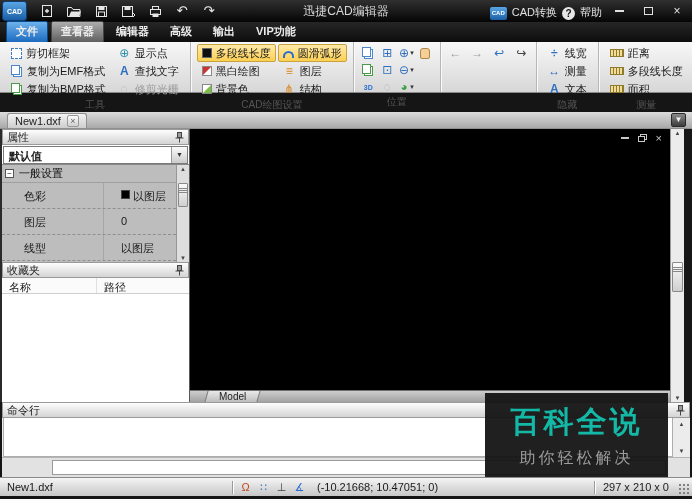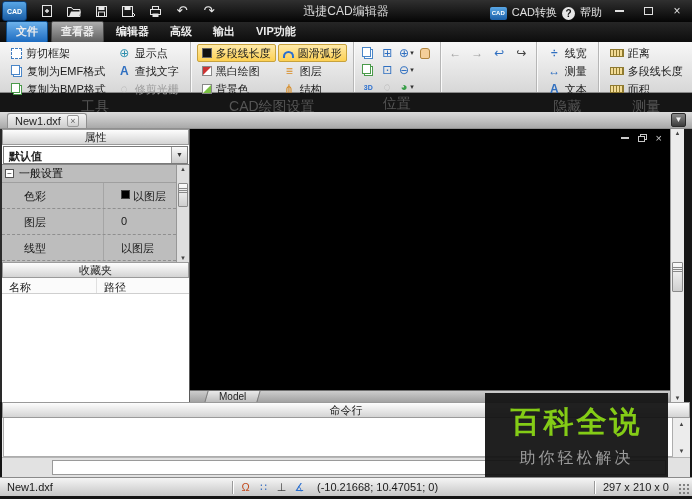--- a/index.html
+++ b/index.html
@@ -24,21 +24,21 @@
   
   .menubar { position:absolute; top:22px; left:0; right:0; height:20px; background:linear-gradient(#262626,#0d0d0d); display:flex; align-items:center; padding-left:6px; gap:3px; }
   .mtab { color:#ececec; font-weight:bold; font-size:11px; padding:2px 9px 3px; border-radius:2px; }
   .mtab.file { background:linear-gradient(#6db2ec,#1d6bc0); border:1px solid #0b4a88; }
   .mtab.active { background:linear-gradient(#adadad,#5f5f5f); border:1px solid #454545; }
 
   
   .ribbon { position:absolute; top:42px; left:0; right:0; height:51px; background:linear-gradient(#f7f7f7,#d7d7d7); border-bottom:1px solid #8a8a8a; display:flex; }
   .rgroup { display:flex; flex-direction:column; border-right:1px solid #b6b6b6; box-shadow:1px 0 0 #fafafa; padding:0 2px; }
   .rg-body { flex:1; display:flex; gap:2px; padding:2px 4px 0; }
-  .rg-label { text-align:center; font-size:14px; color:#555; padding:0 6px 2px; }
+  .rg-label { text-align:center; font-size:10px; color:#555; padding:0 6px 2px; }
   .rcol { display:flex; flex-direction:column; }
   .rbtn { display:flex; align-items:center; gap:4px; height:18px; padding:0 4px; white-space:nowrap; color:#1a1a1a; border:1px solid transparent; }
   .rbtn.hl { background:linear-gradient(#ffeaa9,#fdd052); border:1px solid #c7a23d; border-radius:2px; }
   .rbtn.disabled { color:#9d9d9d; }
   .ig { display:inline-flex; align-items:center; justify-content:center; width:13px; height:13px; font-size:12px; line-height:13px; }
   .g-blue{color:#2f6fc0} .g-teal{color:#2e8fae} .g-gray{color:#a0a0a0} .g-orange{color:#d7891f} .g-green{color:#3aa04a} .g-dark{color:#444} .fw{font-weight:bold}
   .i-cutframe { width:11px; height:11px; border:1px dashed #3f7cc0; background:#fff; }
   .i-copy { width:9px; height:10px; background:#fff; border:1px solid #4a86c8; box-shadow:2px 2px 0 -1px #fff,2px 2px 0 0 #4a86c8; margin:0 3px 2px 0; }
   .i-copy.green { border-color:#4a9a4a; box-shadow:2px 2px 0 -1px #fff,2px 2px 0 0 #4a9a4a; }
   .i-blackbg { width:10px; height:10px; background:#101010; border:1px solid #666; }
@@ -55,21 +55,21 @@
 
   
   .docbar { position:absolute; top:112px; left:0; right:0; height:17px; background:linear-gradient(#dcdcdc,#a9a9a9); border-bottom:1px solid #8f8f8f; display:flex; align-items:flex-end; padding-left:7px; }
   .doctab { display:flex; align-items:center; gap:6px; background:linear-gradient(#f4f4f4,#cdcdcd); border:1px solid #8f8f8f; border-bottom:none; border-radius:3px 3px 0 0; padding:1px 7px; font-size:11px; color:#222; }
   .doctab-close { width:12px; height:12px; background:linear-gradient(#fdfdfd,#cfcfcf); border:1px solid #999; border-radius:2px; font-size:9px; line-height:10px; text-align:center; color:#666; }
   .collapse-btn { position:absolute; right:6px; top:1px; width:15px; height:14px; background:linear-gradient(#8a8a8a,#3c3c3c); border:1px solid #2a2a2a; border-radius:2px; color:#f0f0f0; font-size:8px; text-align:center; line-height:12px; }
 
   
   .main { position:absolute; top:129px; left:0; right:0; height:273px; background:#2a2a2a; }
   .left-panel { position:absolute; left:2px; top:0; width:188px; height:273px; background:#fff; border-right:1px solid #5a5a5a; display:flex; flex-direction:column; }
-  .panel-header { height:16px; background:linear-gradient(#fdfdfd,#d4d4d4); border:1px solid #9a9a9a; display:flex; align-items:center; justify-content:space-between; padding:0 4px; color:#222;flex-direction:column; }
+  .panel-header { height:16px; background:linear-gradient(#fdfdfd,#d4d4d4); border:1px solid #9a9a9a; display:flex; align-items:center; justify-content:space-between; padding:0 4px; color:#222; }
   .prop-select { height:18px; margin:1px 1px 0; border:1px solid #7a7a7a; background:#fff; display:flex; }
   .sel-text { flex:1; padding:2px 5px; font-weight:bold; }
   .sel-btn { width:16px; background:linear-gradient(#fafafa,#cccccc); border-left:1px solid #999; font-size:7px; text-align:center; line-height:16px; color:#333; }
   .prop-grid { height:98px; background:#bdbdbd; display:flex; border-top:1px solid #888; }
   .pg-rows { flex:1; }
   .pg-group { height:18px; display:flex; align-items:center; gap:5px; padding-left:3px; border-bottom:1px solid #9f9f9f; color:#111; }
   .expander { width:9px; height:9px; background:#fff; border:1px solid #555; font-size:8px; line-height:7px; text-align:center; color:#111; }
   .pg-row { height:26px; display:flex; border-bottom:1px dashed #8f8f8f;gap:12px; }
   .pg-name { width:102px; padding:6px 0 0 22px; border-right:1px solid #a5a5a5; color:#1a1a1a; }
   .pg-val { flex:1; padding:6px 0 0 5px; display:flex; align-items:flex-start; color:#1a1a1a; }
@@ -462,21 +462,21 @@
       <span class="sc-dn" style="bottom:3px;">▼</span>
     </div>
   </div>
   <div class="cmd-prompt">
     <span class="cmd-prompt-label">命令行:</span>
     <input class="cmd-input" style="">
   </div>
 </div>
 
 <div class="watermark">
-  <span class="wm-title" style="color:#84cc16;">百科全说</span>
+  <span class="wm-title" style="color:#14b8a6;">百科全说</span>
   <span class="wm-sub">助你轻松解决</span>
 </div>
 
 <div class="statusbar">
   <span class="sb-file">New1.dxf</span>
   <span class="sb-sep"></span>
   <div class="sb-icons">
     <span class="sb-ic" style="color:#c2491c;">Ω</span>
     <span class="sb-ic" style="color:#3a6fc0;">∷</span>
     <span class="sb-ic" style="color:#444;">⊥</span>

